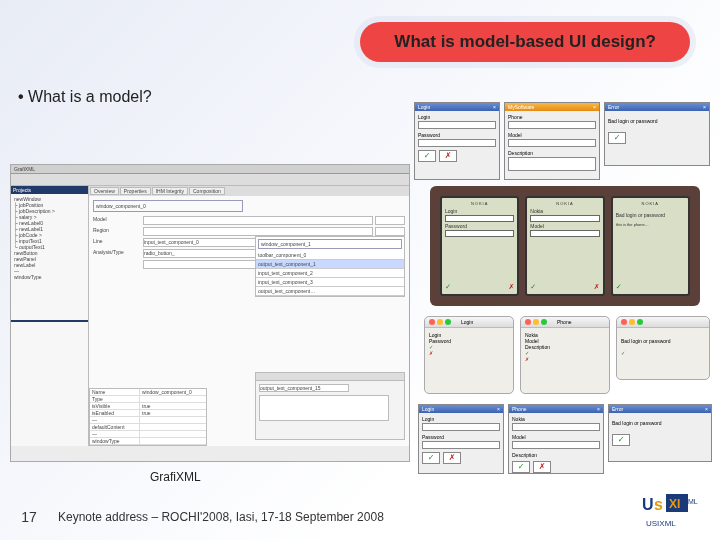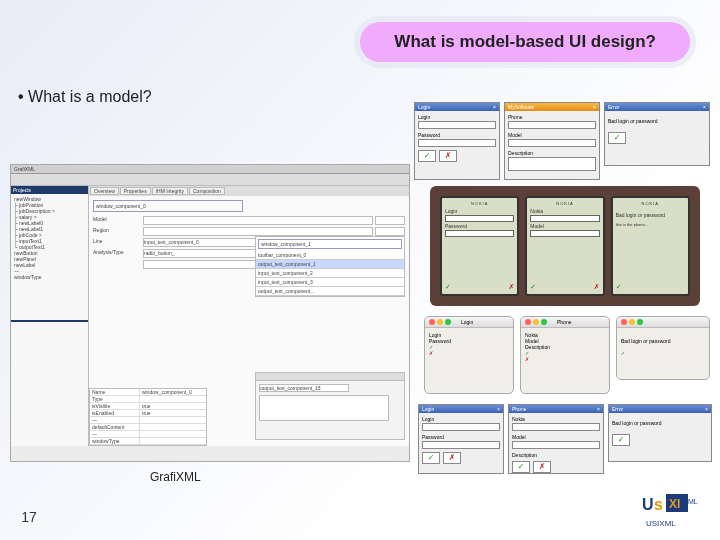--- a/index.html
+++ b/index.html
@@ -1,17 +1,17 @@
 <!DOCTYPE html>
 <html><head>
 <meta charset="utf-8">
 <style>
   *{box-sizing:border-box;margin:0;padding:0}
   body{width:720px;height:540px;font-family:Verdana,Arial,sans-serif;background:linear-gradient(135deg,#e8ecf5 0%,#f5f7fc 40%,#fff 70%);position:relative;overflow:hidden}
-  .title-band{position:absolute;top:22px;right:30px;background:#f0abfc;border-radius:24px;padding:10px 34px;font-weight:bold;font-size:17px;color:#222;box-shadow:0 0 0 6px rgba(220,225,240,0.5)}
+  .title-band{position:absolute;top:22px;right:30px;background:#ef4444;border-radius:24px;padding:10px 34px;font-weight:bold;font-size:17px;color:#222;box-shadow:0 0 0 6px rgba(220,225,240,0.5)}
   .content{position:absolute;top:88px;left:18px;right:16px}
   .bullet1{font-size:16px;color:#222}
   .bullet1::before{content:"• ";font-weight:bold}
   .bullet2{font-size:14px;color:#222;margin-left:34px;margin-top:6px}
   .bullet2::before{content:"– "}
   .pane{position:absolute;background:#ececec;border:1px solid #aaa;font-size:5px;color:#444}
   .grafixml{top:164px;left:10px;width:400px;height:298px}
   .gfx-title{background:#d0d0d0;border-bottom:1px solid #999;padding:1px 3px}
   .gfx-body{display:flex;height:260px}
   .gfx-left{width:78px;background:#f7f7f7;border-right:1px solid #bbb}
@@ -379,20 +379,21 @@
           <span class="ok">✓</span>
         </div>
       </div>
   </div>
 </div>
 
 <div class="grafixml-label">GrafiXML</div>
 
 <div class="footer">
   <div class="num">17</div>
+  <div class="txt">Keynote address – ROCHI'2008, Iasi, 17-18 September 2008</div>
 </div>
 
 <div class="logo">
   <svg viewBox="0 0 70 42">
     <text x="2" y="18" font-family="Arial" font-weight="bold" font-size="16" fill="#1a3a7a">U</text>
     <text x="14" y="18" font-family="Arial" font-weight="bold" font-size="16" fill="#e59a12">s</text>
     <rect x="26" y="2" width="22" height="18" fill="#1a3a7a"></rect>
     <text x="29" y="16" font-family="Arial" font-weight="bold" font-size="12" fill="#e59a12">XI</text>
     <text x="6" y="34" font-family="Arial" font-size="8" fill="#1a3a7a">USIXML</text>
     <text x="48" y="12" font-family="Arial" font-size="7" fill="#1a3a7a">ML</text>

